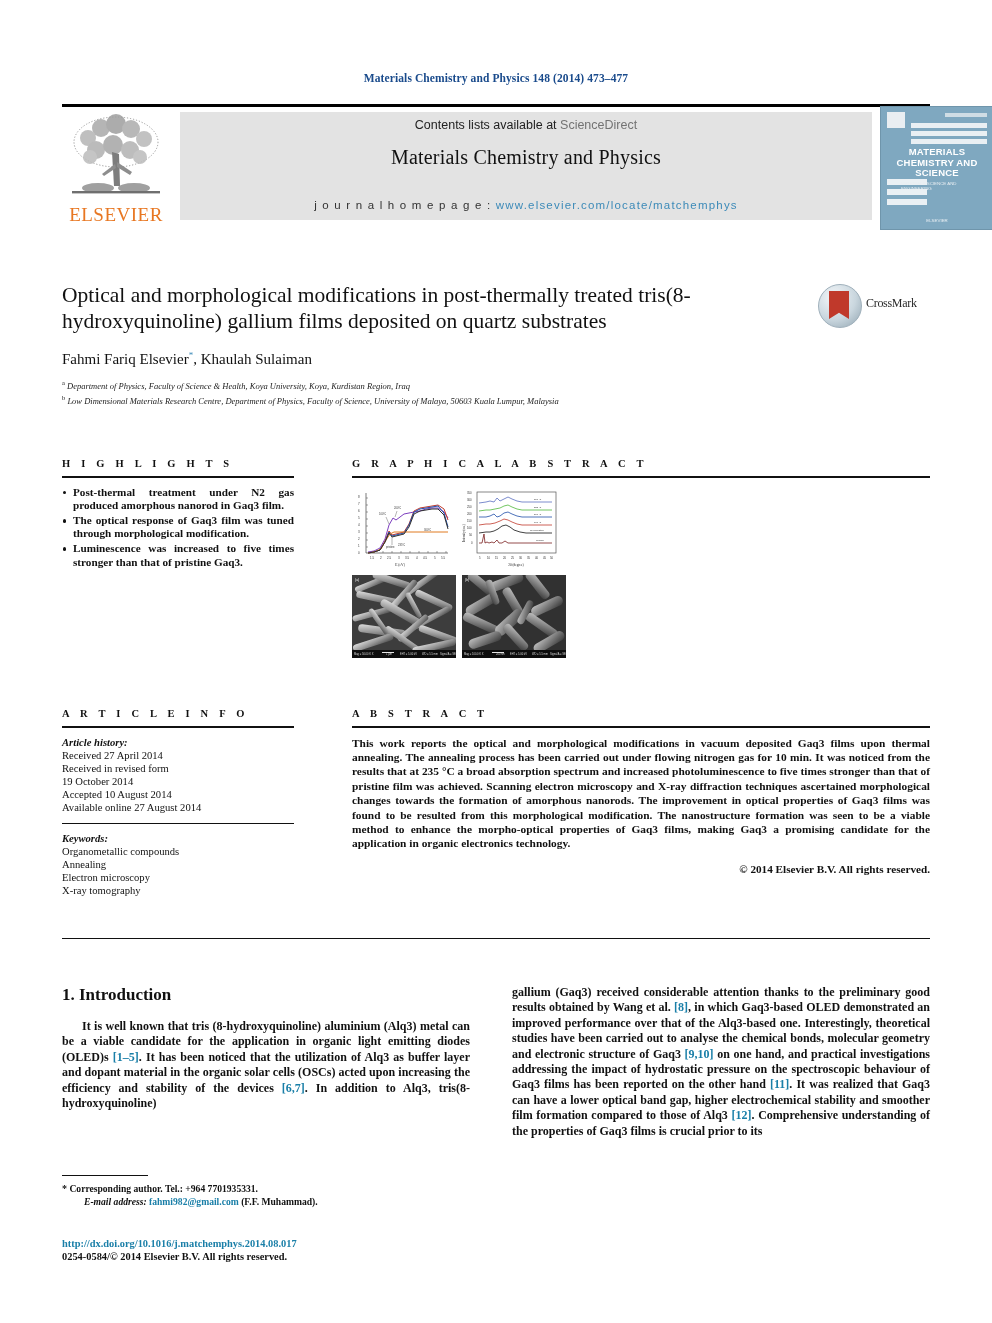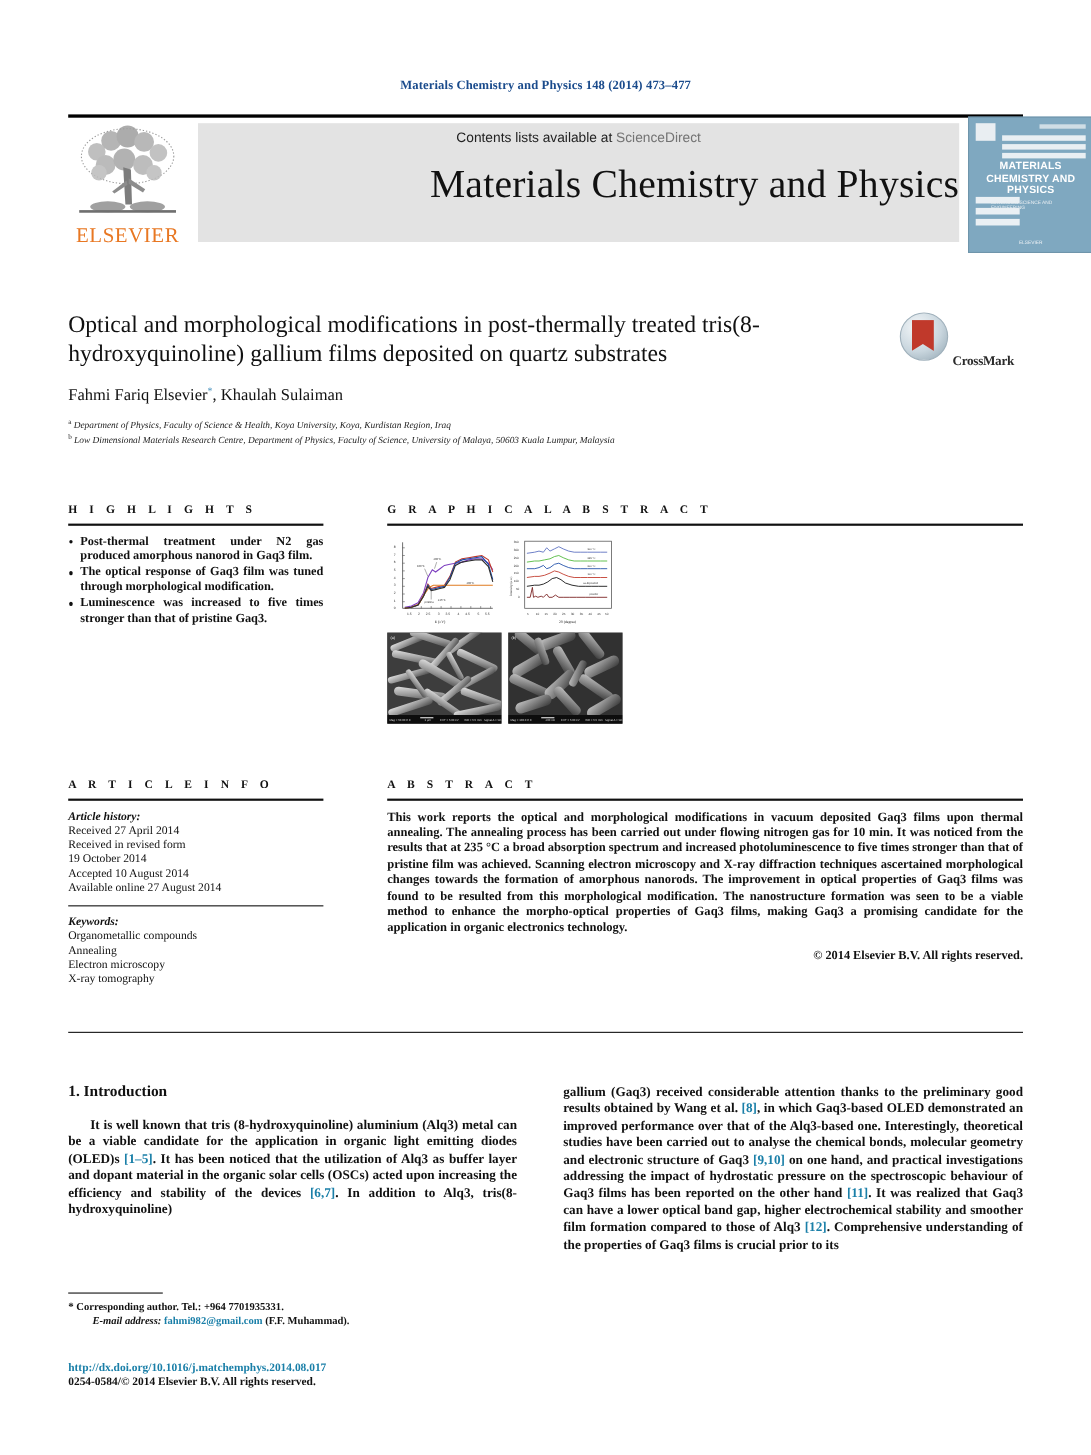--- a/index.html
+++ b/index.html
@@ -46,23 +46,23 @@
     background:#e3e3e3;
   }
   .contents-line{
     position:absolute;left:118px;top:14px;width:692px;
     text-align:center;font-family:"Liberation Sans",sans-serif;
     font-size:12.5px;color:#222;
   }
   .contents-line .sd{color:#737373;}
   .journal-title{
     position:absolute;left:118px;top:42px;width:692px;
-    text-align:right;
+    text-align:center;
     font-family:"Liberation Serif",serif;
-    font-size:36px;color:#111;letter-spacing:.2px;
+    font-size:20px;color:#111;letter-spacing:.2px;
   }
   .homepage{
     position:absolute;left:118px;top:95px;width:692px;
     text-align:center;font-family:"Liberation Sans",sans-serif;
     font-size:11.5px;letter-spacing:1.2px;color:#333;
   }
   .homepage .url{color:#3c8ab8;}
   .cover{
     position:absolute;left:818px;top:2px;width:112px;height:122px;
     background:#7fa8c0;border:1px solid #6f95ab;
@@ -117,23 +117,22 @@
     background:radial-gradient(circle at 35% 30%, #f4f7f9 0%, #c9d6de 55%, #8fa3af 100%);
     border:1px solid #9fb0bb;
   }
   .cm-book{
     position:absolute;left:11px;top:7px;width:20px;height:28px;
     background:#c0392b;
     clip-path:polygon(0 0,100% 0,100% 100%,50% 78%,0 100%);
   }
   .cm-text{
     position:absolute;left:48px;top:12px;
-    font-family:"Liberation Serif",serif;font-weight:bold;font-size:12px;color:#2b2b2b;
+    font-family:"Liberation Serif",serif;font-weight:normal;font-size:12px;color:#2b2b2b;
     letter-spacing:-.3px;
-    margin-top:25px;
   }
 
   
   .sect-rule{height:1.6px;background:#111;}
   .sect-head{
     font-family:"Liberation Serif",serif;font-weight:bold;
     font-size:10.5px;letter-spacing:4.2px;color:#111;
     margin-bottom:7px;
   }
 
@@ -183,21 +182,21 @@
     margin-top:12px;text-align:right;
     font-family:"Liberation Serif",serif;font-weight:bold;font-size:11.2px;color:#111;
   }
 
   .big-rule{position:absolute;left:62px;top:938px;width:868px;height:1.4px;background:#111;}
 
   
   .body-left{position:absolute;left:62px;top:985px;width:408px;}
   .body-right{position:absolute;left:512px;top:985px;width:418px;}
   .h2{
-    font-family:"Liberation Serif",serif;font-weight:bold;font-size:14px;color:#111;
+    font-family:"Liberation Serif",serif;font-weight:bold;font-size:17px;color:#111;
     margin:0 0 14px 0;
   }
   .para{
     font-family:"Liberation Serif",serif;font-weight:bold;
     font-size:12px;line-height:15.4px;text-align:justify;color:#111;
     margin:0;
   }
   .para.indent{text-indent:20px;}
   .ref{color:#1a7fa8;}
 
@@ -256,31 +255,34 @@
     </div>
 
     <div class="grey-band"></div>
 
     <div class="contents-line">
       <span>Contents lists available at </span><a class="sd" href="#" style="text-decoration:none">ScienceDirect</a>
     </div>
 
     <div class="journal-title">Materials Chemistry and Physics</div>
 
+    <div class="homepage">
+      <span>j o u r n a l   h o m e p a g e :   </span><a class="url" href="#" style="text-decoration:none">www.elsevier.com/locate/matchemphys</a>
+    </div>
 
     <div class="cover">
       <div class="c-els"></div>
       <div class="c-topright"></div>
       <div class="bar" style="left:30px;top:16px;width:76px;"></div>
       <div class="bar" style="left:30px;top:24px;width:76px;"></div>
       <div class="bar" style="left:30px;top:32px;width:76px;"></div>
       <div class="ctitle">
         <div>MATERIALS</div>
         <div>CHEMISTRY AND</div>
-        <div>PHYSICS</div>
+        <div>SCIENCE</div>
       </div>
       <div class="lbar" style="top:72px;"></div>
       <div class="lbar" style="top:82px;"></div>
       <div class="lbar" style="top:92px;"></div>
       <div class="csub">MATERIALS SCIENCE AND ENGINEERING</div>
       <div class="cfoot">ELSEVIER</div>
     </div>
   </div>
 
   <div class="titleblock">

